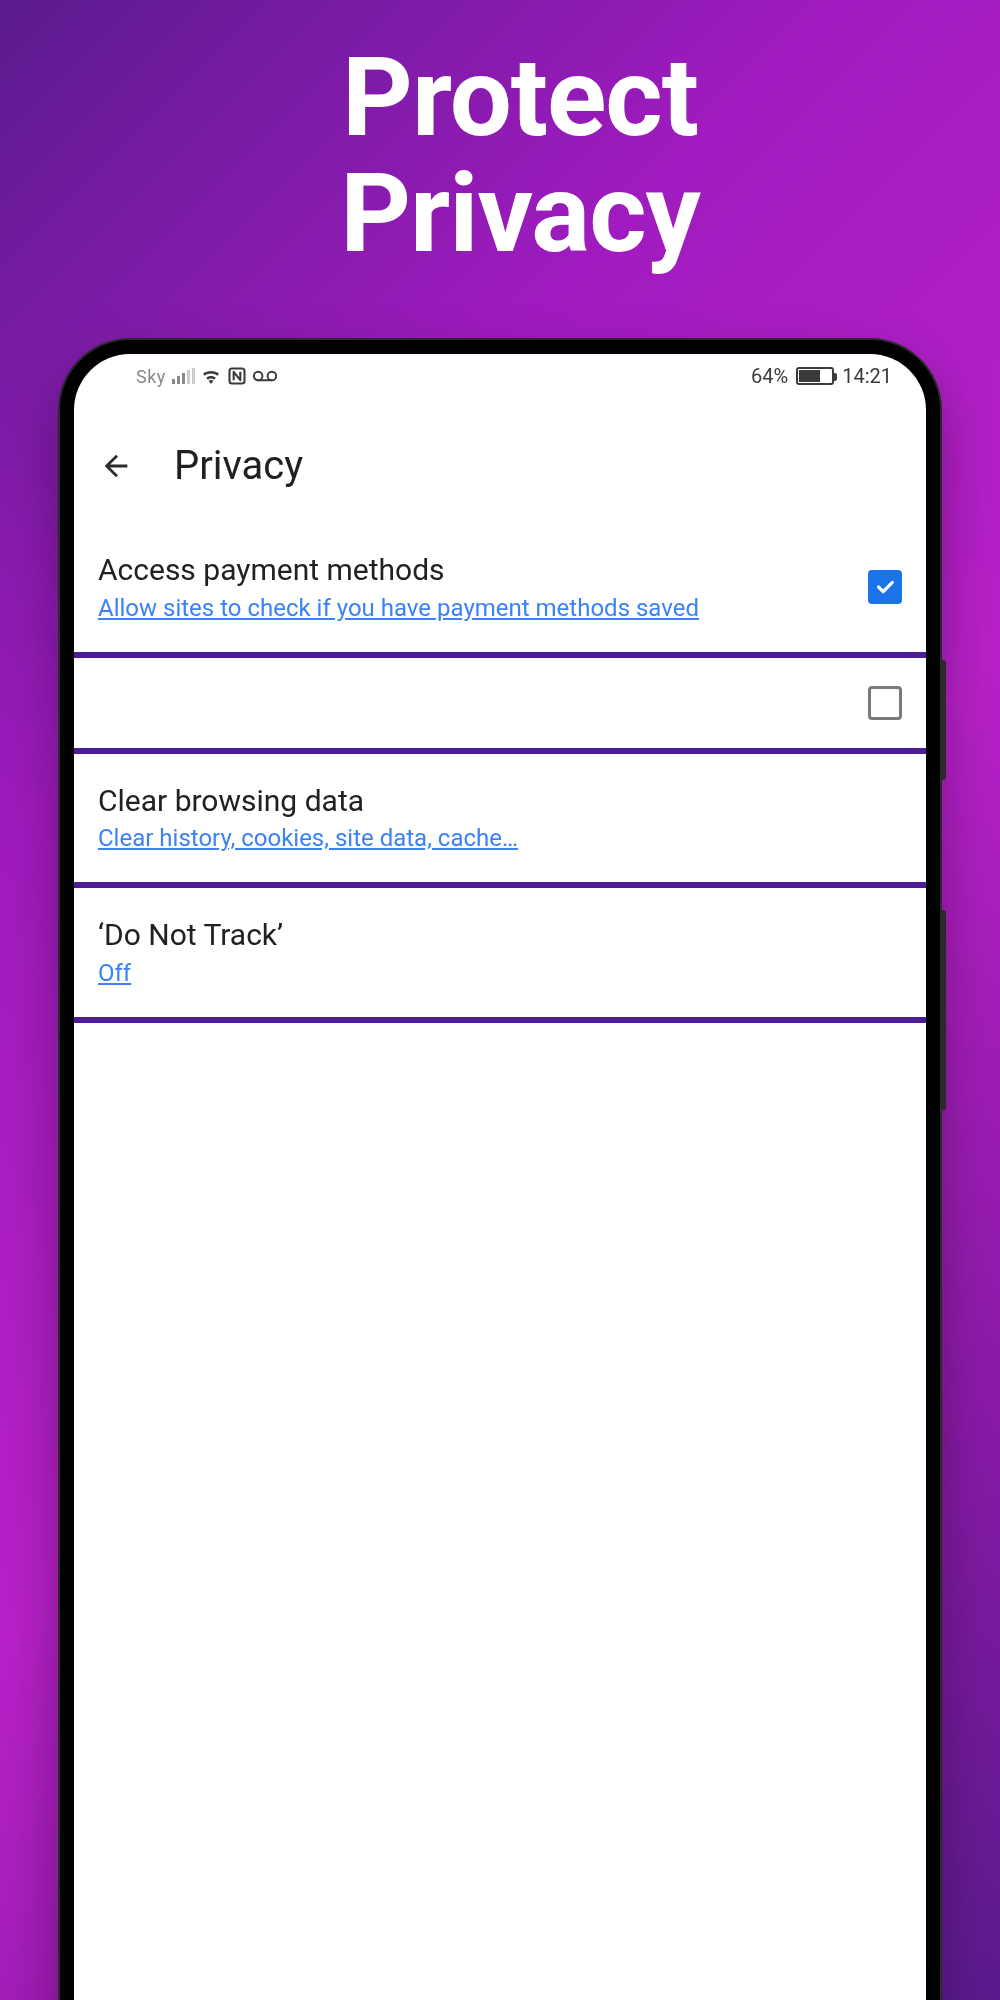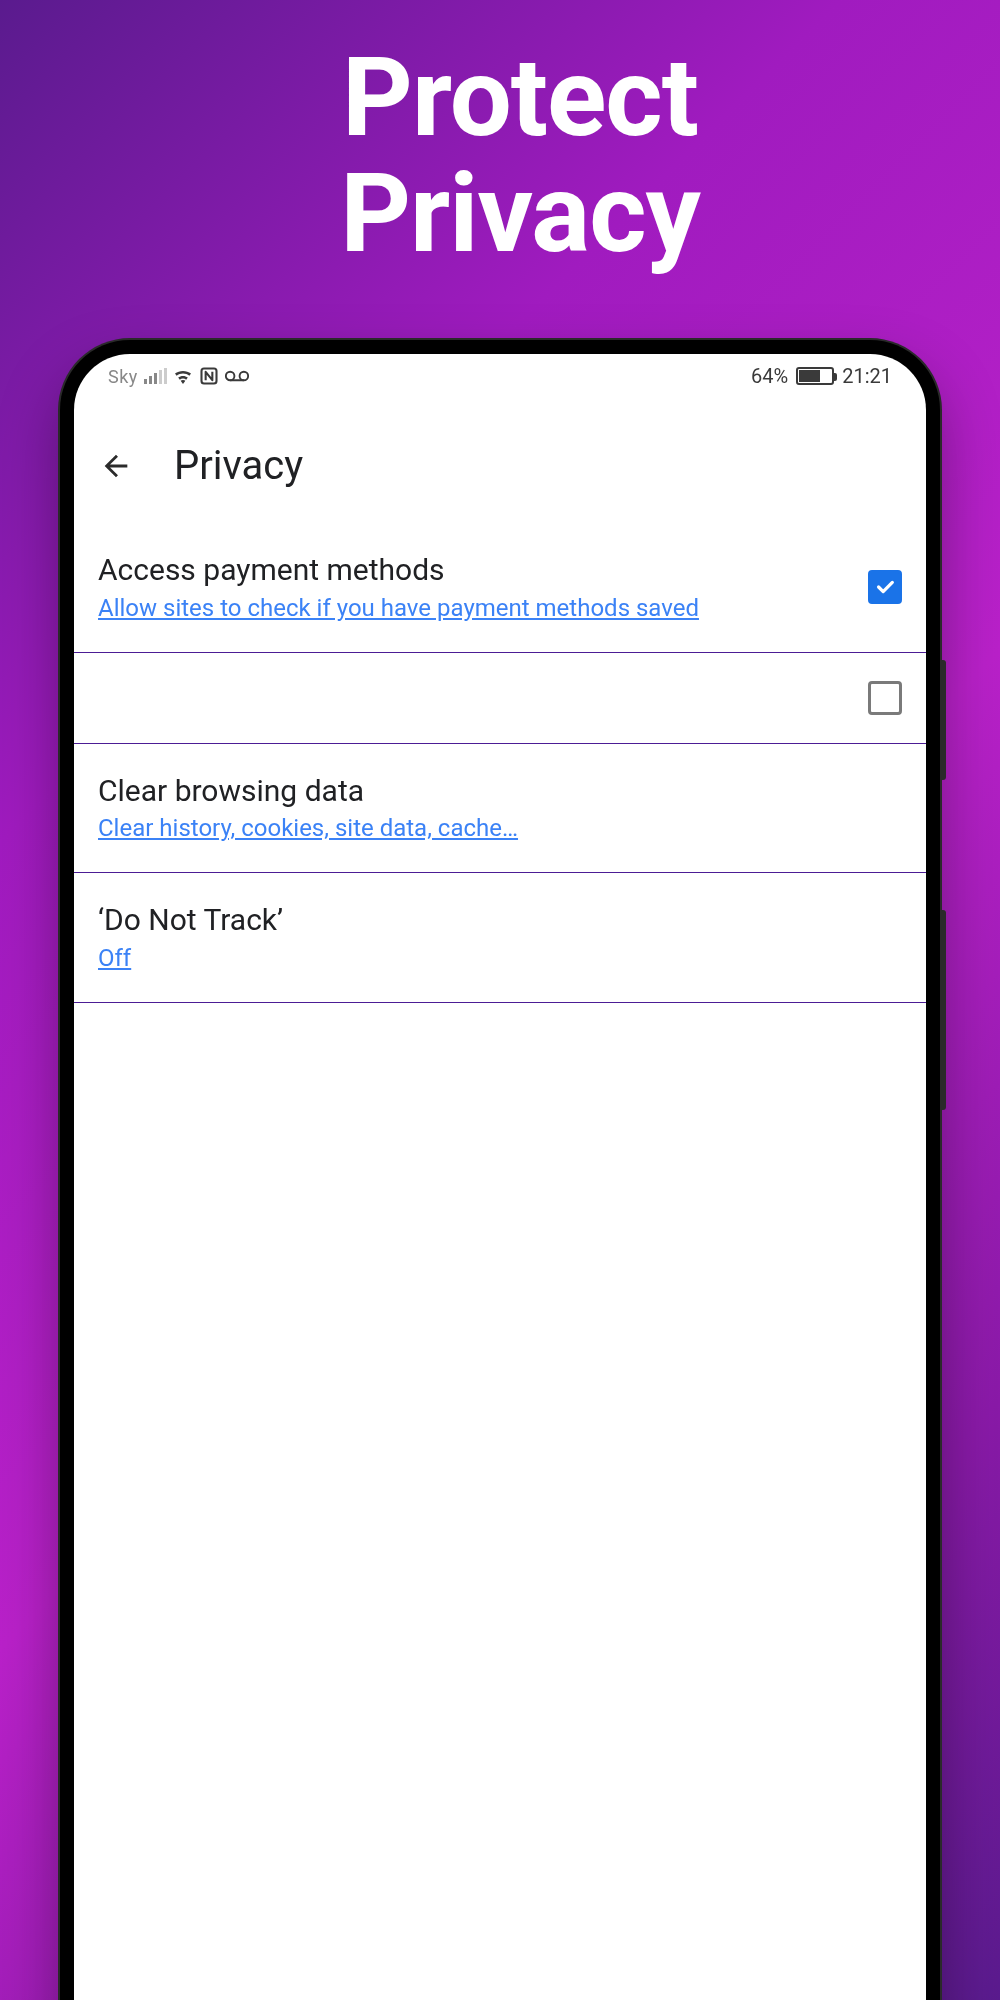--- a/index.html
+++ b/index.html
@@ -65,21 +65,21 @@
   }
   .statusbar {
     display: flex;
     align-items: center;
     justify-content: space-between;
     height: 44px;
     padding: 0 34px;
     font-size: 20px;
     color: #3a3a3a;
   }
-  .sb-left { display: flex; align-items: center; gap: 6px; }
+  .sb-left { display: flex; align-items: center; gap: 6px; margin-left: 28px; }
   .sb-right { display: flex; align-items: center; gap: 8px; }
   .carrier { font-size: 18px; color: #888; letter-spacing: .5px; }
   .sig-bars { display: inline-flex; align-items: flex-end; gap: 2px; height: 16px; }
   .sig-bars span { width: 3px; background: #888; display: inline-block; }
   .sig-bars span:nth-child(1){height:5px}
   .sig-bars span:nth-child(2){height:8px}
   .sig-bars span:nth-child(3){height:11px}
   .sig-bars span:nth-child(4){height:14px;background:#ccc}
   .sig-bars span:nth-child(5){height:16px;background:#ccc}
   .wifi, .nfc, .voicemail, .battery { display:inline-flex; }
@@ -101,21 +101,21 @@
   .appbar-title {
     font-size: 40px;
     font-weight: 400;
     color: #202124;
   }
   .settings-list { flex:1; }
   .row {
     display:flex;
     align-items:center;
     padding: 28px 24px;
-    border-bottom: 1px solid #4c1d95;
+    border-bottom: 6px solid #4c1d95;
     gap: 20px;
   }
   .row-text { flex:1; min-width:0; }
   .row-title {
     font-size: 30px;
     color: #202124;
     line-height: 1.25;
     margin-bottom: 4px;
   }
   .row-sub {
@@ -189,21 +189,21 @@
             </svg>
         </span>
       </div>
       <div class="sb-right">
         <span>64%</span>
         <span class="battery-wrap">
           <span class="battery-shell">
               <span class="battery-fill"></span>
             </span>
         </span>
-        <span>21:21</span>
+        <span>14:21</span>
       </div>
     </div>
 
     <div class="appbar">
       <div class="back-btn">
         <svg width="34" height="34" viewBox="0 0 24 24">
             <path d="M20 11H7.8l5.6-5.6L12 4l-8 8 8 8 1.4-1.4L7.8 13H20z" fill="#2b2b2b"></path>
           </svg>
       </div>
       <div class="appbar-title">Privacy</div>

